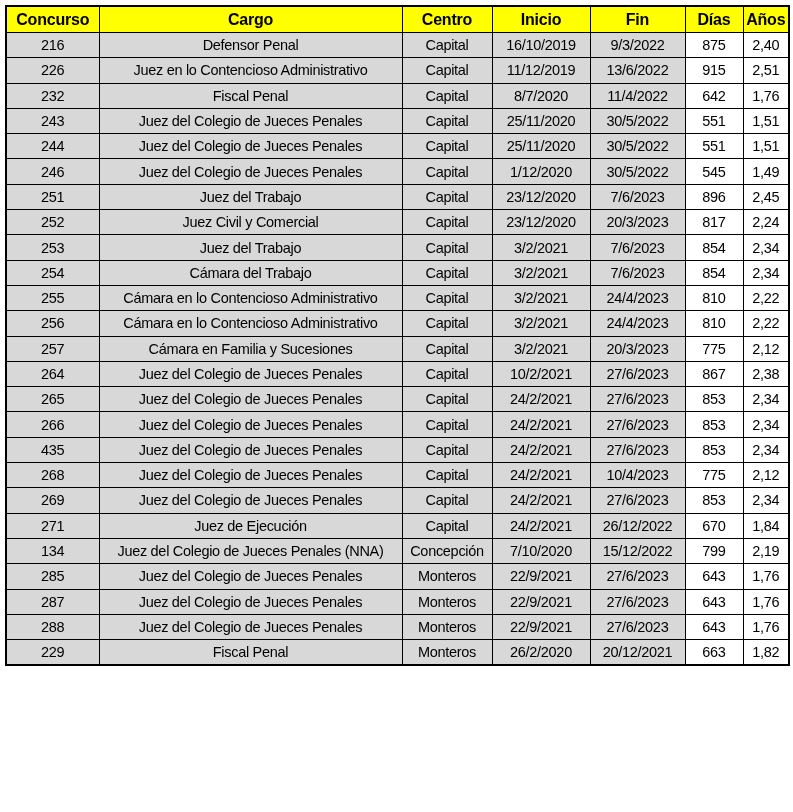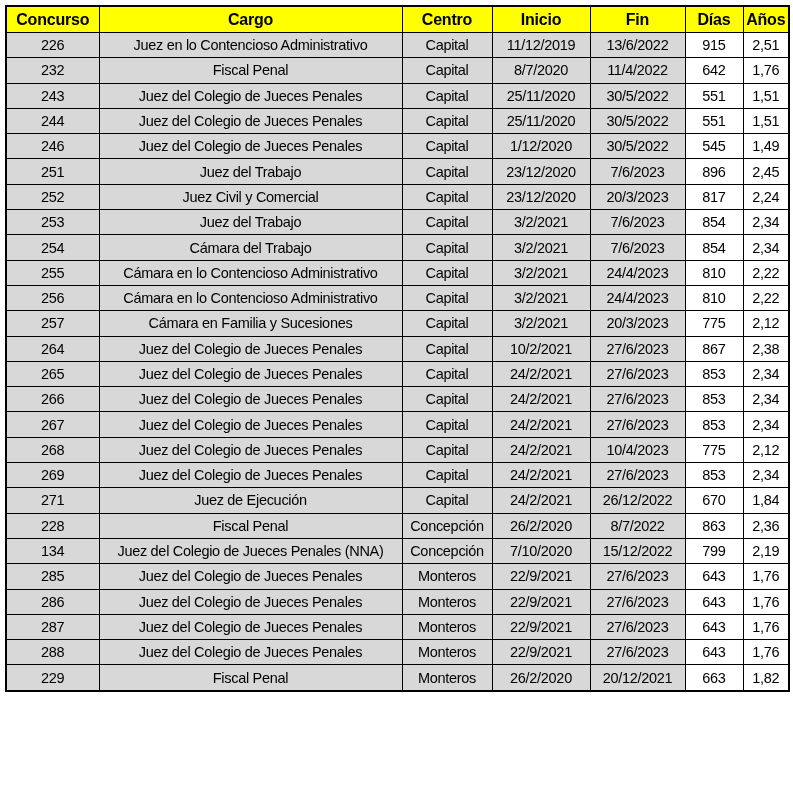--- a/index.html
+++ b/index.html
@@ -67,20 +67,29 @@
           <th>Cargo</th>
           <th>Centro</th>
           <th>Inicio</th>
           <th>Fin</th>
           <th>Días</th>
           <th>Años</th>
         </tr>
     </thead>
     <tbody>
         <tr>
+          <td>216</td>
+          <td>Defensor Penal</td>
+          <td>Capital</td>
+          <td>16/10/2019</td>
+          <td>9/3/2022</td>
+          <td class="white">875</td>
+          <td class="white">2,40</td>
+        </tr>
+        <tr>
           <td>226</td>
           <td>Juez en lo Contencioso Administrativo</td>
           <td>Capital</td>
           <td>11/12/2019</td>
           <td>13/6/2022</td>
           <td class="white">915</td>
           <td class="white">2,51</td>
         </tr>
         <tr>
           <td>232</td>
@@ -202,21 +211,21 @@
         <tr>
           <td>266</td>
           <td>Juez del Colegio de Jueces Penales</td>
           <td>Capital</td>
           <td>24/2/2021</td>
           <td>27/6/2023</td>
           <td class="white">853</td>
           <td class="white">2,34</td>
         </tr>
         <tr>
-          <td>267</td>
+          <td>435</td>
           <td>Juez del Colegio de Jueces Penales</td>
           <td>Capital</td>
           <td>24/2/2021</td>
           <td>27/6/2023</td>
           <td class="white">853</td>
           <td class="white">2,34</td>
         </tr>
         <tr>
           <td>268</td>
           <td>Juez del Colegio de Jueces Penales</td>
@@ -236,58 +245,40 @@
           <td class="white">2,34</td>
         </tr>
         <tr>
           <td>271</td>
           <td>Juez de Ejecución</td>
           <td>Capital</td>
           <td>24/2/2021</td>
           <td>26/12/2022</td>
           <td class="white">670</td>
           <td class="white">1,84</td>
-        </tr>
-        <tr>
-          <td>228</td>
-          <td>Fiscal Penal</td>
-          <td>Concepción</td>
-          <td>26/2/2020</td>
-          <td>8/7/2022</td>
-          <td class="white">863</td>
-          <td class="white">2,36</td>
         </tr>
         <tr>
           <td>134</td>
           <td>Juez del Colegio de Jueces Penales (NNA)</td>
           <td>Concepción</td>
           <td>7/10/2020</td>
           <td>15/12/2022</td>
           <td class="white">799</td>
           <td class="white">2,19</td>
         </tr>
         <tr>
           <td>285</td>
           <td>Juez del Colegio de Jueces Penales</td>
           <td>Monteros</td>
           <td>22/9/2021</td>
           <td>27/6/2023</td>
           <td class="white">643</td>
           <td class="white">1,76</td>
         </tr>
         <tr>
-          <td>286</td>
-          <td>Juez del Colegio de Jueces Penales</td>
-          <td>Monteros</td>
-          <td>22/9/2021</td>
-          <td>27/6/2023</td>
-          <td class="white">643</td>
-          <td class="white">1,76</td>
-        </tr>
-        <tr>
           <td>287</td>
           <td>Juez del Colegio de Jueces Penales</td>
           <td>Monteros</td>
           <td>22/9/2021</td>
           <td>27/6/2023</td>
           <td class="white">643</td>
           <td class="white">1,76</td>
         </tr>
         <tr>
           <td>288</td>

